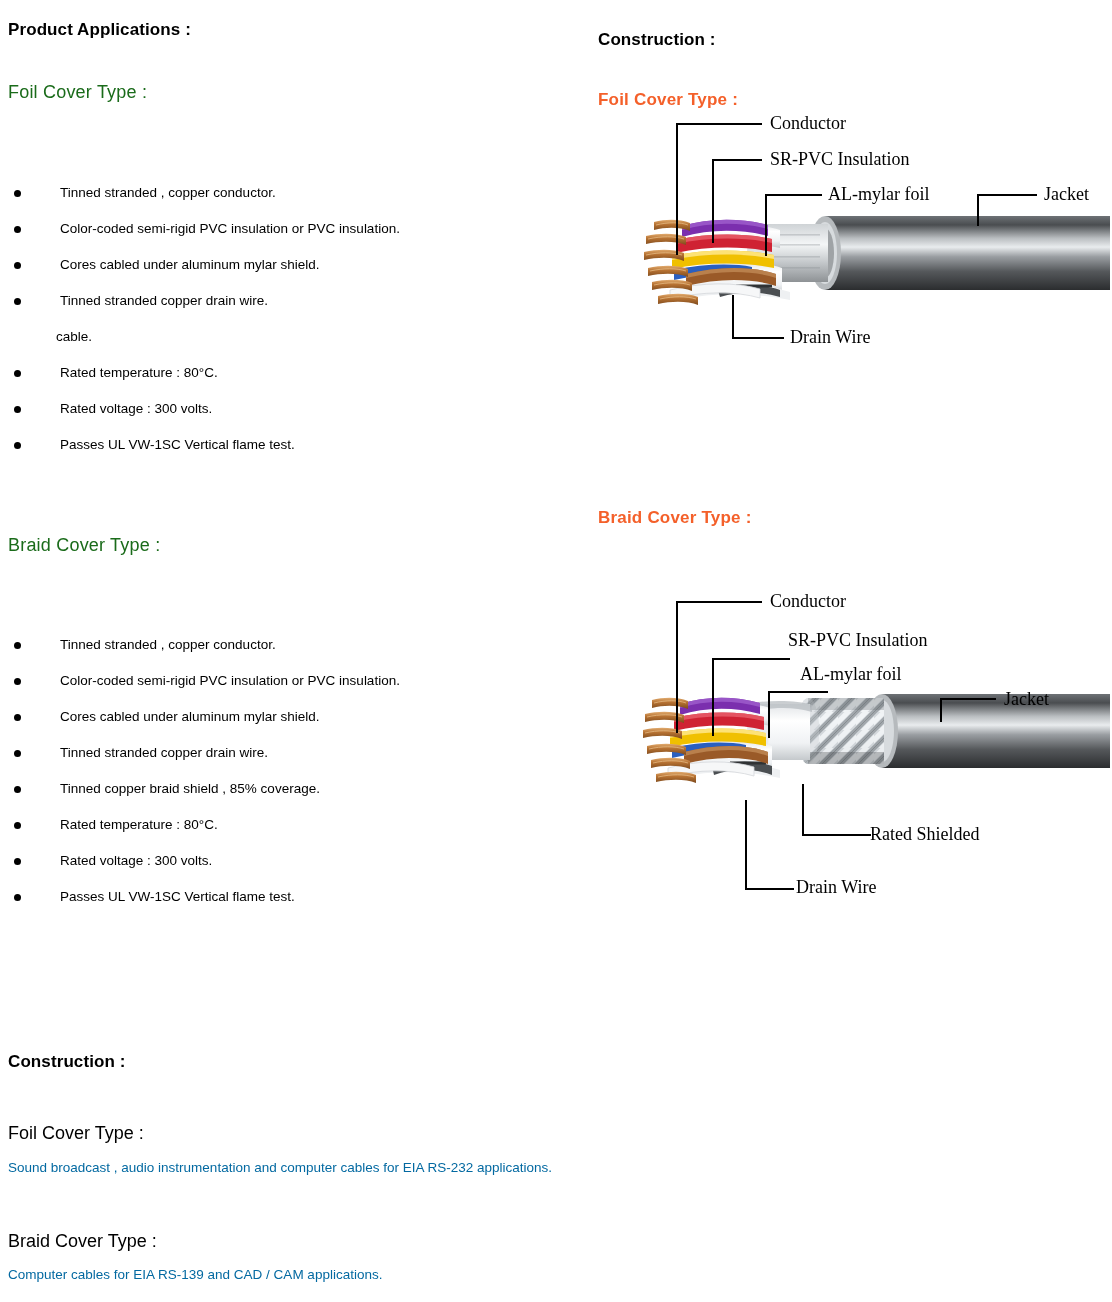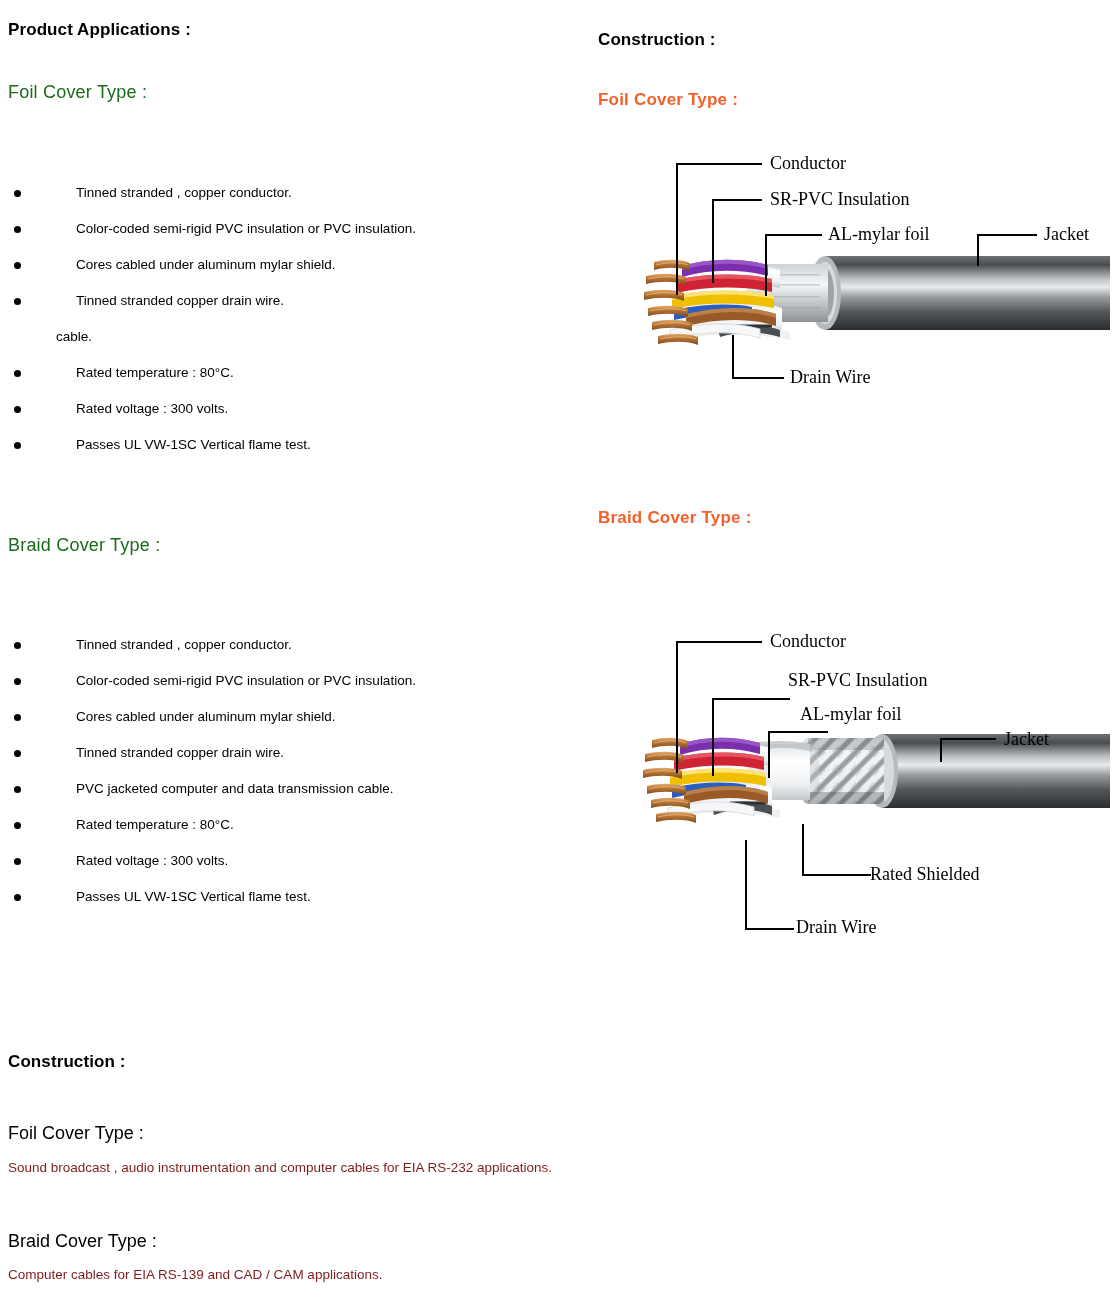--- a/index.html
+++ b/index.html
@@ -44,57 +44,56 @@
   }
   .h-plain {
     position: absolute;
     font-size: 18px;
     color: #000;
     white-space: nowrap;
   }
   .body-text {
     position: absolute;
     font-size: 13.5px;
-    color: #7f1d1d;
+    color: #0369a1;
     white-space: nowrap;
   }
 
   
   .bullet-list {
     position: absolute;
     margin: 0;
     padding: 0;
     list-style: none;
   }
   .bullet-list li {
     position: relative;
     height: 36px;
     line-height: 36px;
     font-size: 13.5px;
-    padding-left: 76px;
+    padding-left: 60px;
     white-space: nowrap;
   }
   .bullet-list li .dot {
     position: absolute;
     left: 14px;
     top: 50%;
     width: 7px;
     height: 7px;
     margin-top: -3.5px;
     background: #000;
     border-radius: 50%;
   }
   .bullet-list li.cont {
     padding-left: 56px;
   }
 
   
   .diagram {
     position: absolute;
-    margin-top: 40px;
   }
   .lbl {
     position: absolute;
     font-family: "Liberation Serif", serif;
     font-size: 18px;
     color: #000;
     white-space: nowrap;
   }
   .lead {
     position: absolute;
@@ -127,21 +126,21 @@
   <li><span class="dot"></span><span>Passes UL VW-1SC Vertical flame test.</span></li>
 </ul>
 
 <div class="h-green" style="left:8px; top:535px;">Braid Cover Type :</div>
 
 <ul class="bullet-list" style="left:0px; top:627px; width:560px;">
   <li><span class="dot"></span><span>Tinned stranded , copper conductor.</span></li>
   <li><span class="dot"></span><span>Color-coded semi-rigid PVC insulation or PVC insulation.</span></li>
   <li><span class="dot"></span><span>Cores cabled under aluminum mylar shield.</span></li>
   <li><span class="dot"></span><span>Tinned stranded copper drain wire.</span></li>
-  <li><span class="dot"></span><span>PVC jacketed computer and data transmission cable.</span></li>
+  <li><span class="dot"></span><span>Tinned copper braid shield , 85% coverage.</span></li>
   <li><span class="dot"></span><span>Rated temperature : 80°C.</span></li>
   <li><span class="dot"></span><span>Rated voltage : 300 volts.</span></li>
   <li><span class="dot"></span><span>Passes UL VW-1SC Vertical flame test.</span></li>
 </ul>
 
 <div class="h-bold" style="left:598px; top:30px;">Construction :</div>
 
 <div class="h-orange" style="left:598px; top:90px;">Foil Cover Type :</div>
 
 <div class="diagram" style="left:620px; top:110px; width:492px; height:250px;">

